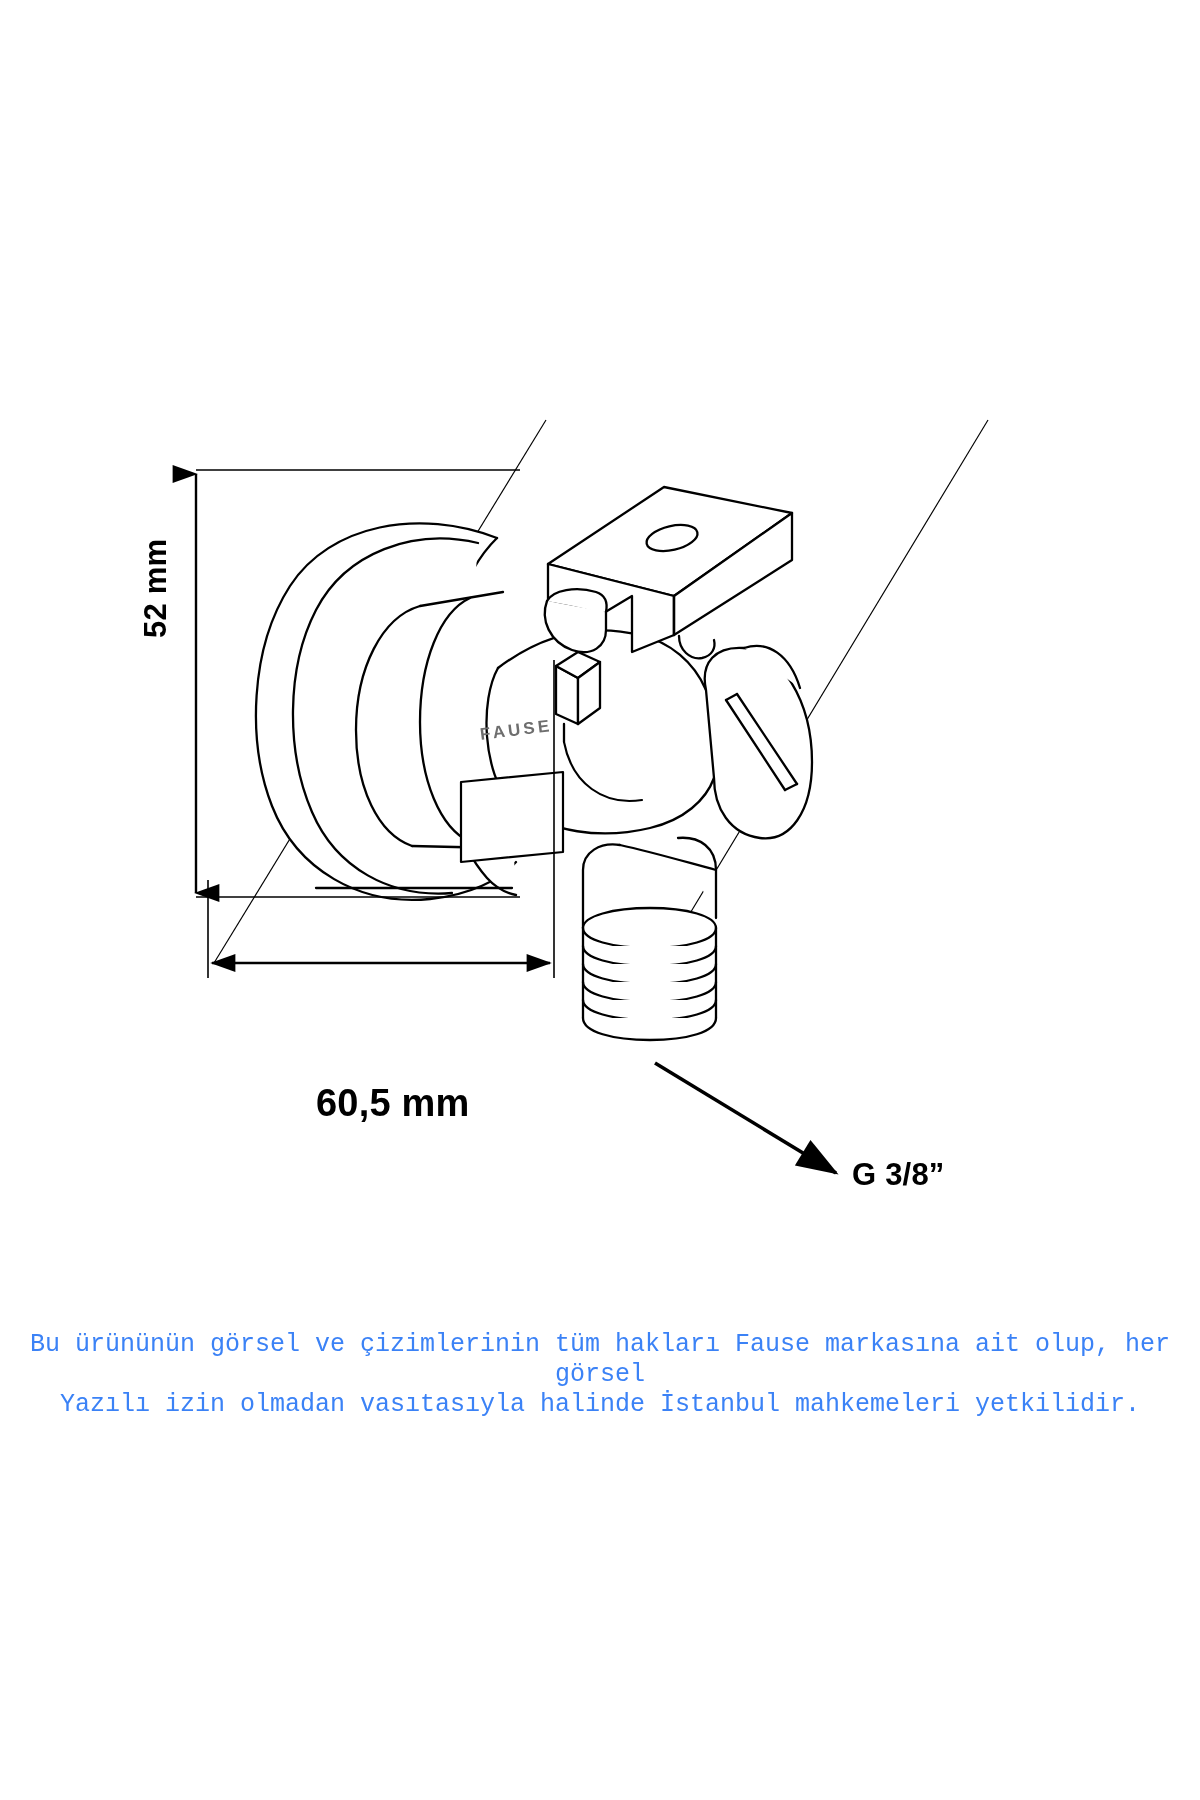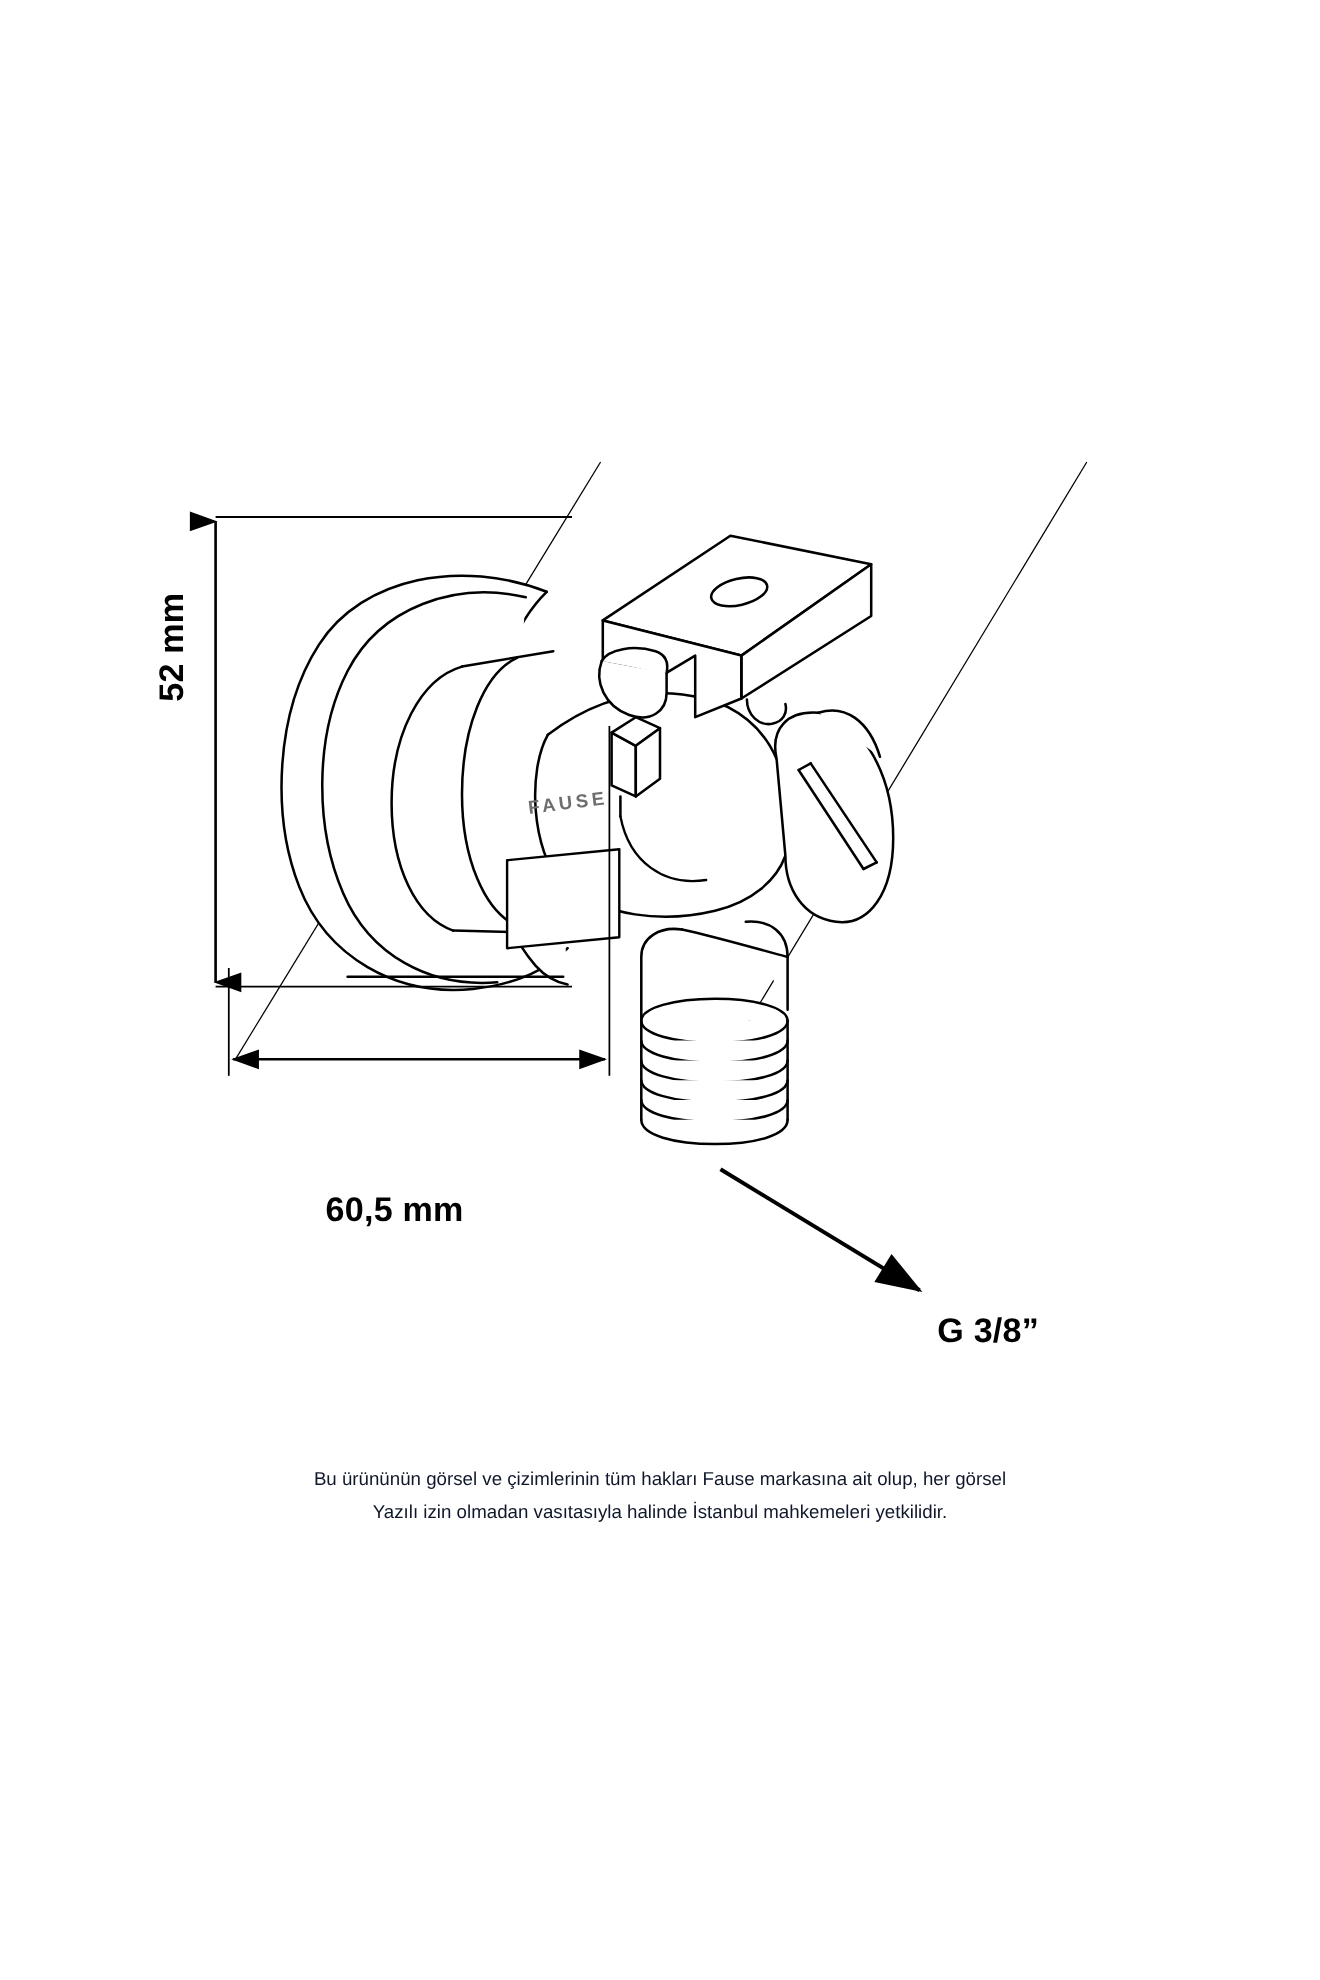--- a/index.html
+++ b/index.html
@@ -47,30 +47,29 @@
     letter-spacing: 0.2px;
   }
   #dim-height-label {
     left: 138px;
     top: 638px;
     font-size: 31px;
     transform: rotate(-90deg);
     transform-origin: left top;
   }
   #dim-width-label {
-    left: 296px;
+    left: 316px;
     top: 1082px;
-    font-size: 31px;
+    font-size: 38px;
     text-align: right;
   }
   #thread-label {
     left: 852px;
     top: 1157px;
     font-size: 31px;
-    margin-top: 35px;
   }
 
   
   #brand-logo-text {
     position: absolute;
     left: 479px;
     top: 725px;
     font-size: 17px;
     font-weight: 700;
     letter-spacing: 3.2px;
@@ -81,24 +80,24 @@
     user-select: none;
   }
 
   
   #footer-notice {
     position: absolute;
     left: 0;
     top: 1330px;
     width: 1200px;
     text-align: center;
-    font-family: Liberation Sans, sans-serif;
-    font-size: 17px;
+    font-family: Liberation Mono, monospace;
+    font-size: 25px;
     line-height: 30px;
-    color: #0f172a;
+    color: #3b82f6;
   }
   #footer-notice .notice-line {
     display: block;
   }
 </style>
 </head>
 <body>
 
 <div id="page">
 

